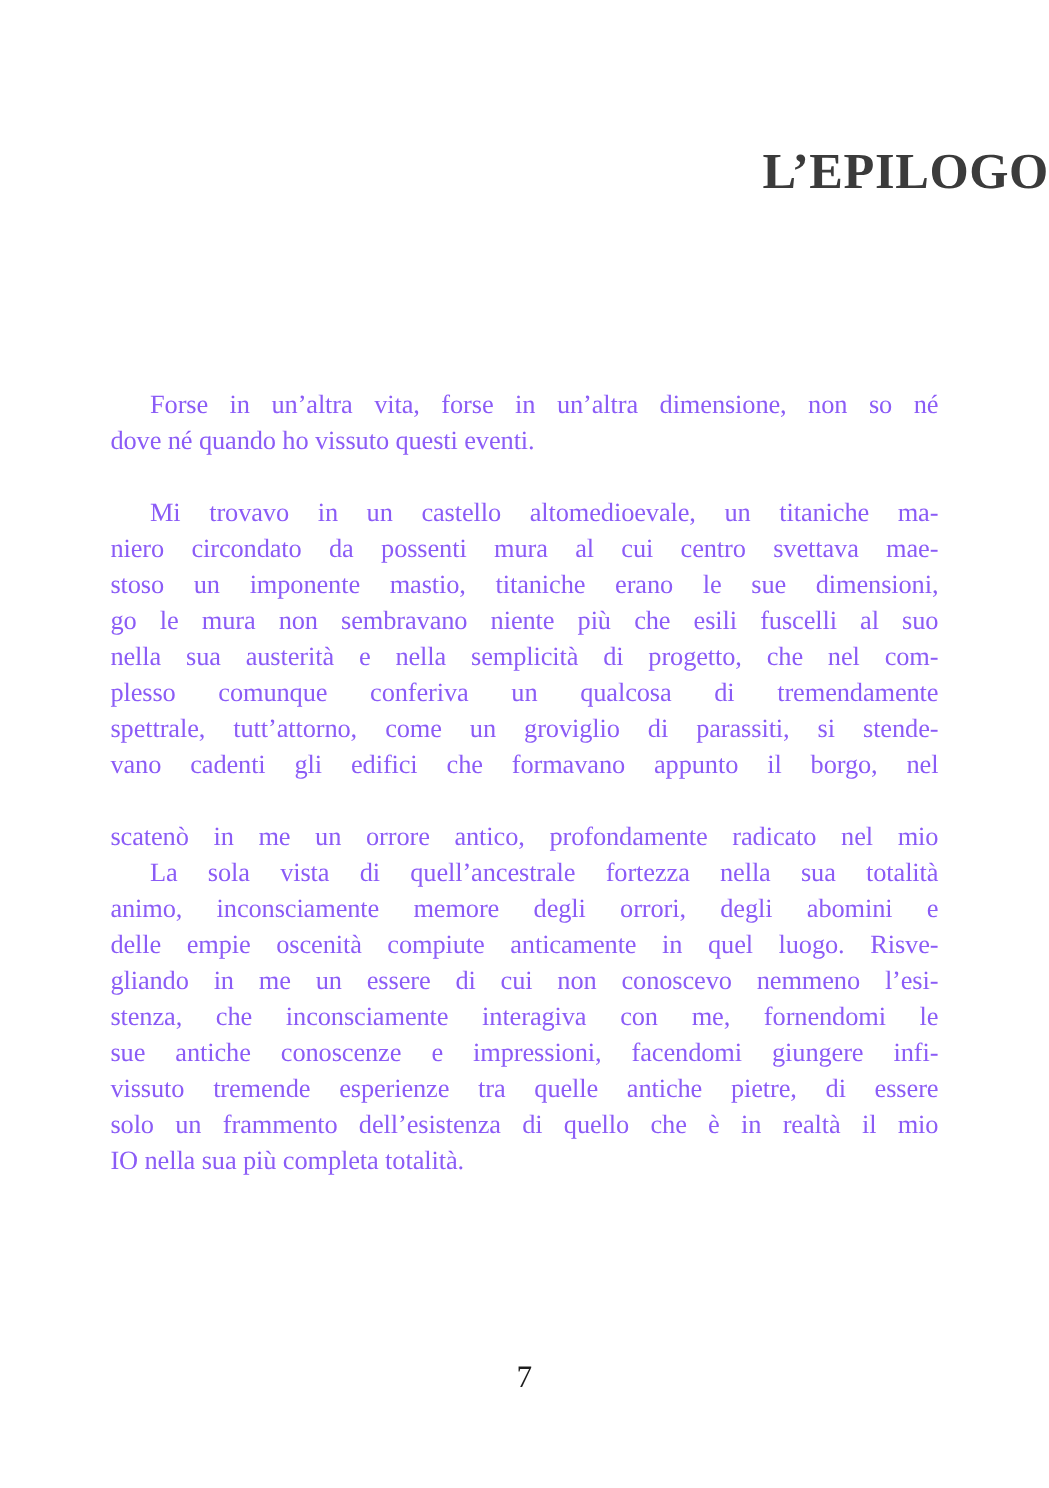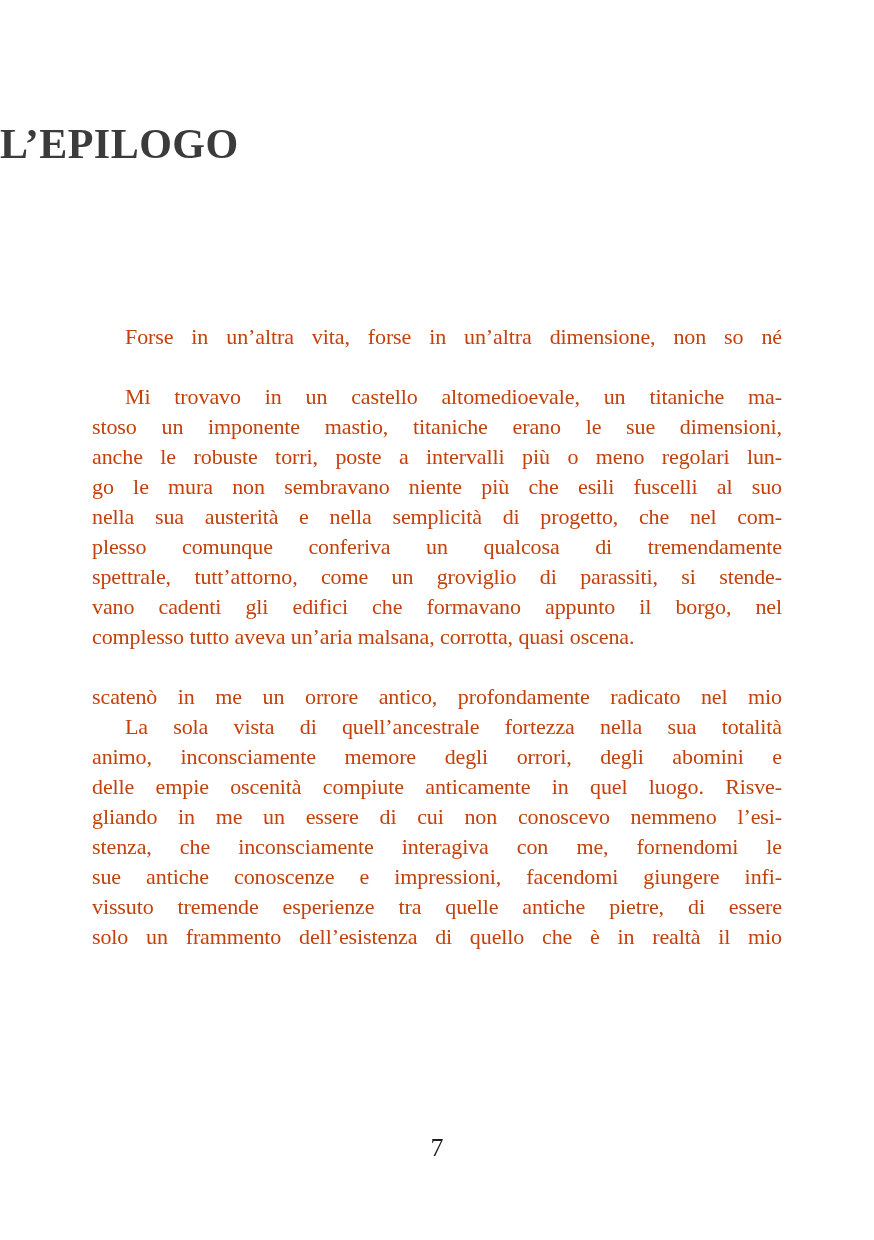--- a/index.html
+++ b/index.html
@@ -16,21 +16,21 @@
     width: 874px;
     height: 1240px;
     background: #ffffff;
     overflow: hidden;
   }
   .chapter-title {
     position: absolute;
     top: 120px;
     left: 0;
     width: 100%;
-    text-align: left;
+    text-align: right;
     font-size: 42px;
     line-height: 48px;
     font-weight: bold;
     color: #3b3b3b;
     letter-spacing: 0.5px;
   }
   .text-block {
     position: absolute;
     top: 322px;
     left: 92px;
@@ -64,42 +64,43 @@
     line-height: 32px;
     color: #1e1e1e;
   }
 </style>
 </head>
 <body>
 
 <div class="page" style="background: rgb(255, 255, 255);">
   <h1 class="chapter-title" style="color: rgb(59, 59, 59);">L’EPILOGO</h1>
 
-  <div class="text-block" id="paragraphs" style="color: #c2410c;">
+  <div class="text-block" id="paragraphs" style="color: #8b5cf6;">
       <div class="para">
         <div class="line first">Forse in un’altra vita, forse in un’altra dimensione, non so né</div>
+        <div class="line final">dove né quando ho vissuto questi eventi.</div>
       </div>
       <div class="para">
         <div class="line first">Mi trovavo in un castello altomedioevale, un titaniche ma-</div>
+        <div class="line">niero circondato da possenti mura al cui centro svettava mae-</div>
         <div class="line">stoso un imponente mastio, titaniche erano le sue dimensioni,</div>
-        <div class="line">anche le robuste torri, poste a intervalli più o meno regolari lun-</div>
         <div class="line">go le mura non sembravano niente più che esili fuscelli al suo</div>
         <div class="line">nella sua austerità e nella semplicità di progetto, che nel com-</div>
         <div class="line">plesso comunque conferiva un qualcosa di tremendamente</div>
         <div class="line">spettrale, tutt’attorno, come un groviglio di parassiti, si stende-</div>
         <div class="line">vano cadenti gli edifici che formavano appunto il borgo, nel</div>
-        <div class="line final">complesso tutto aveva un’aria malsana, corrotta, quasi oscena.</div>
       </div>
       <div class="para">
         <div class="line">scatenò in me un orrore antico, profondamente radicato nel mio</div>
         <div class="line first">La sola vista di quell’ancestrale fortezza nella sua totalità</div>
         <div class="line">animo, inconsciamente memore degli orrori, degli abomini e</div>
         <div class="line">delle empie oscenità compiute anticamente in quel luogo. Risve-</div>
         <div class="line">gliando in me un essere di cui non conoscevo nemmeno l’esi-</div>
         <div class="line">stenza, che inconsciamente interagiva con me, fornendomi le</div>
         <div class="line">sue antiche conoscenze e impressioni, facendomi giungere infi-</div>
         <div class="line">vissuto tremende esperienze tra quelle antiche pietre, di essere</div>
         <div class="line">solo un frammento dell’esistenza di quello che è in realtà il mio</div>
+        <div class="line final">IO nella sua più completa totalità.</div>
       </div>
     </div>
 
   <div class="page-number" style="color: rgb(30, 30, 30);">7</div>
 </div>
 
 </body></html>

